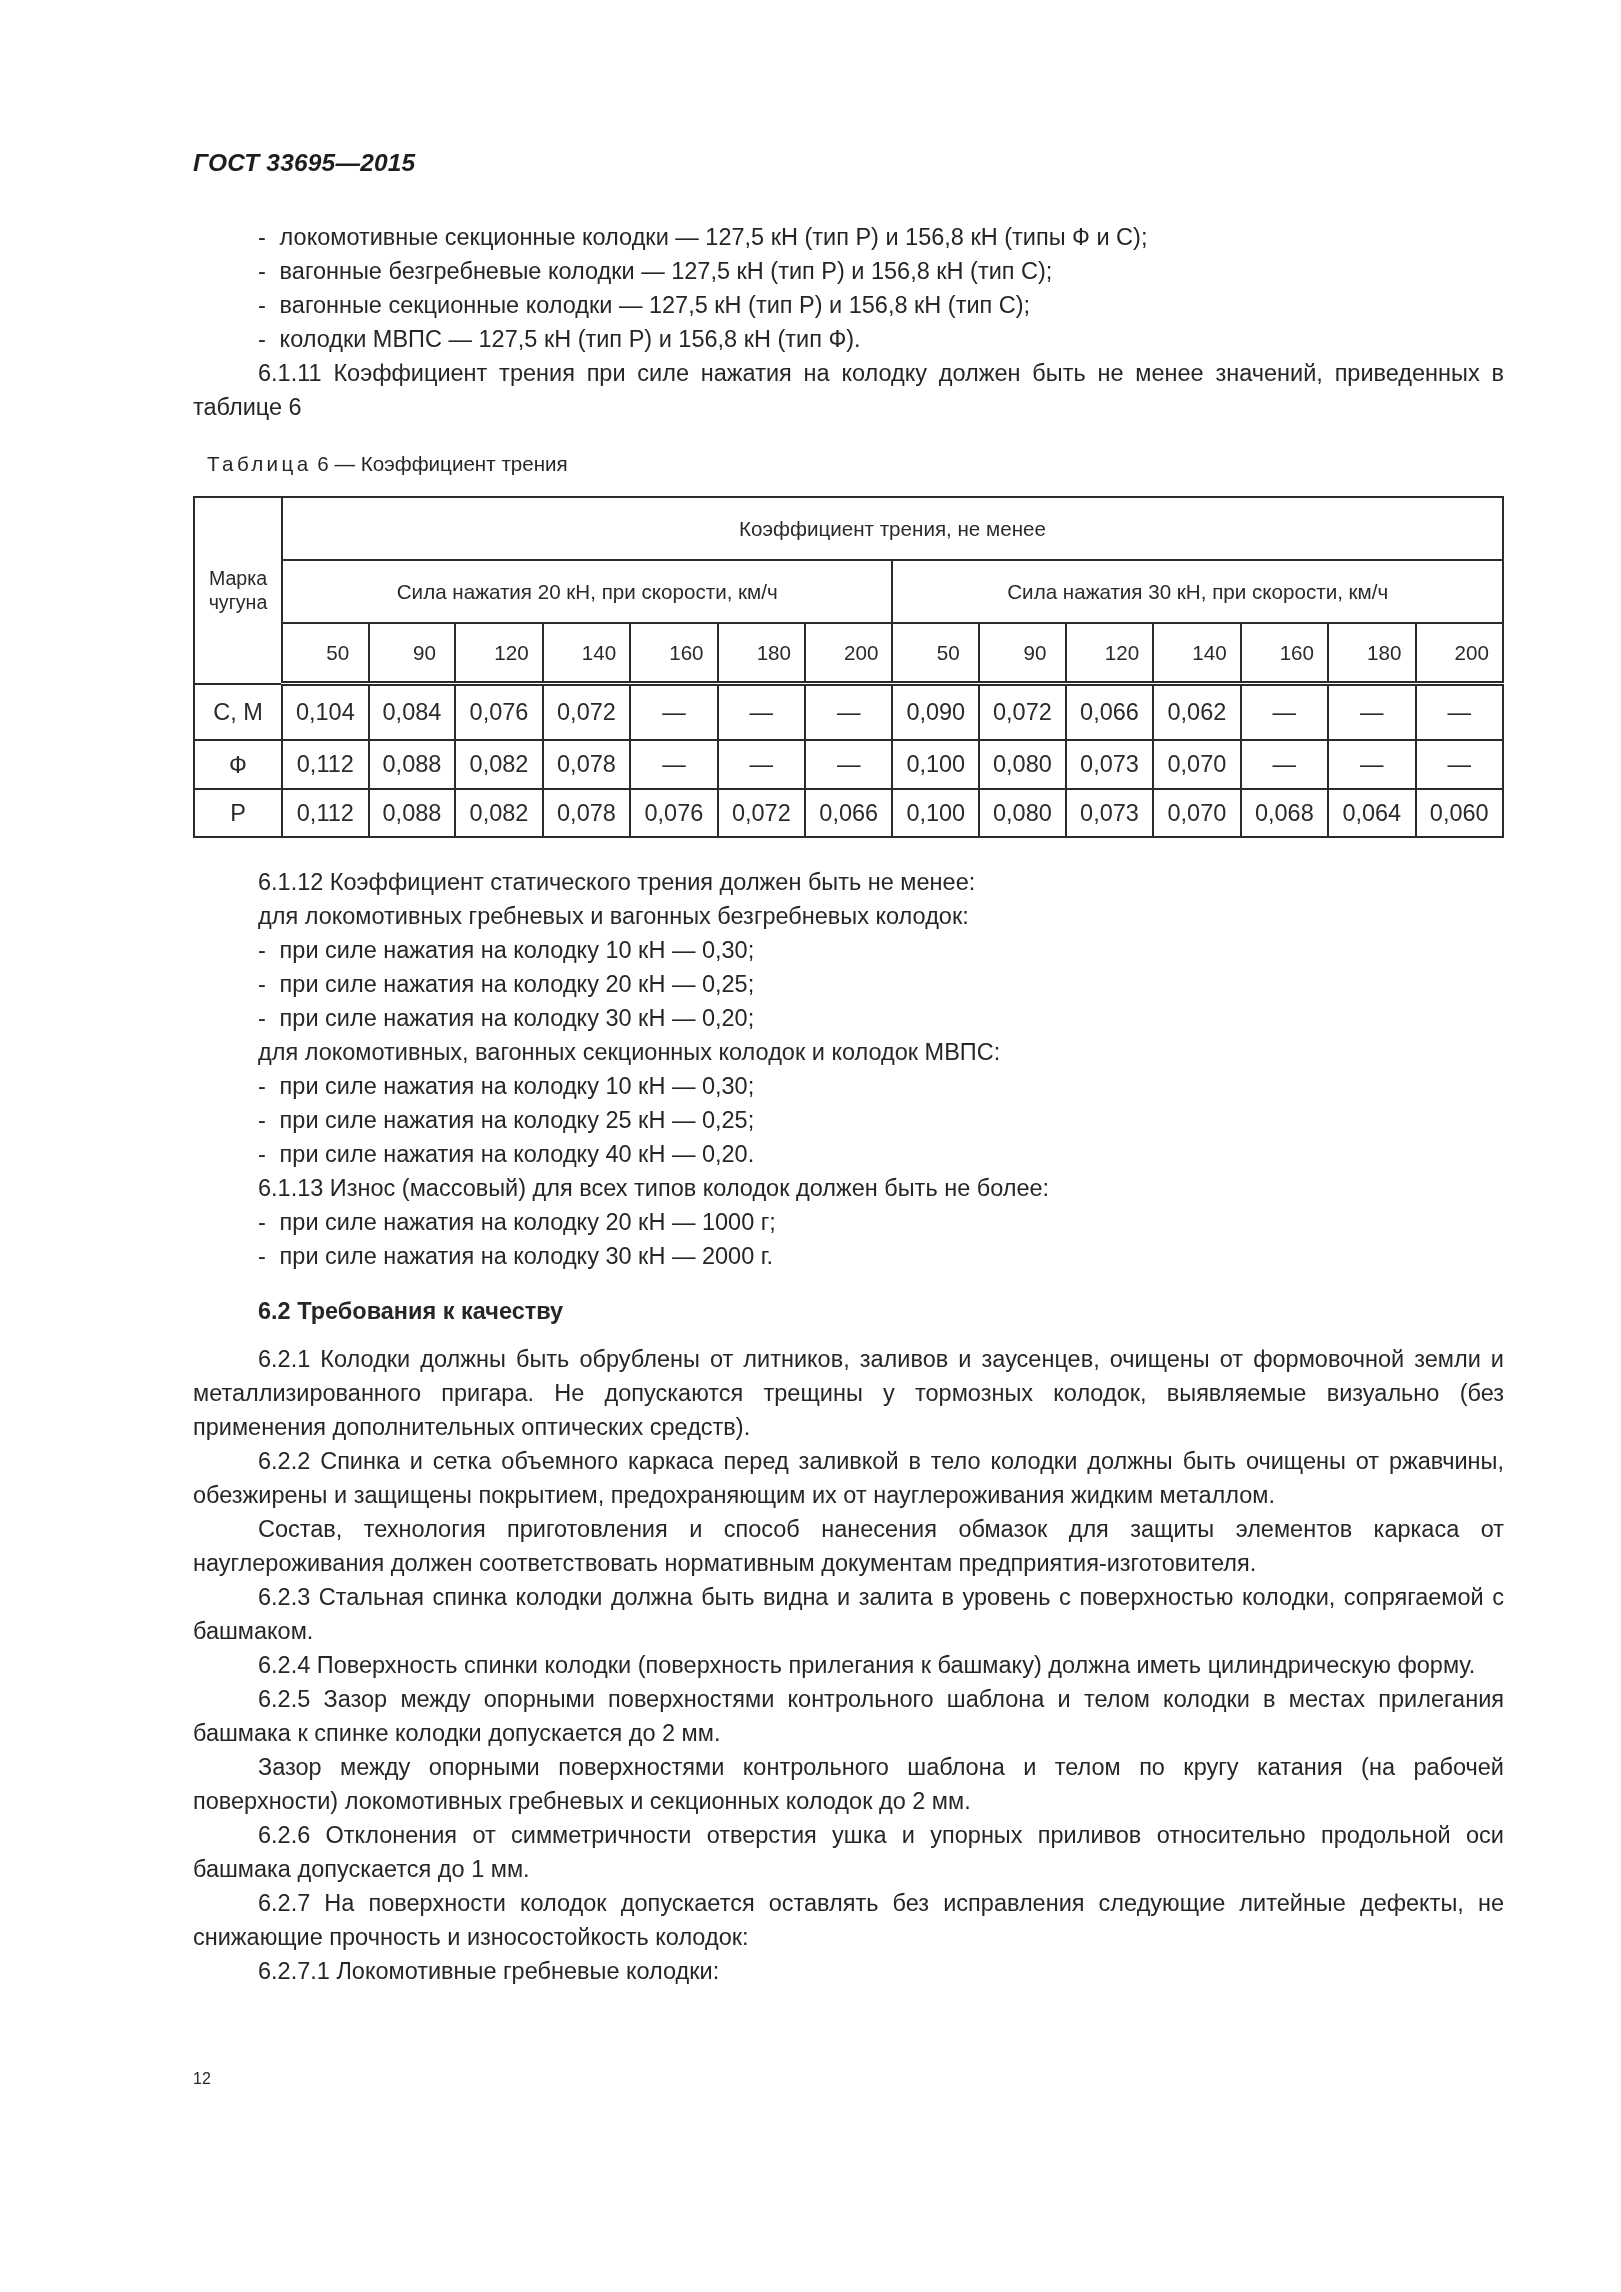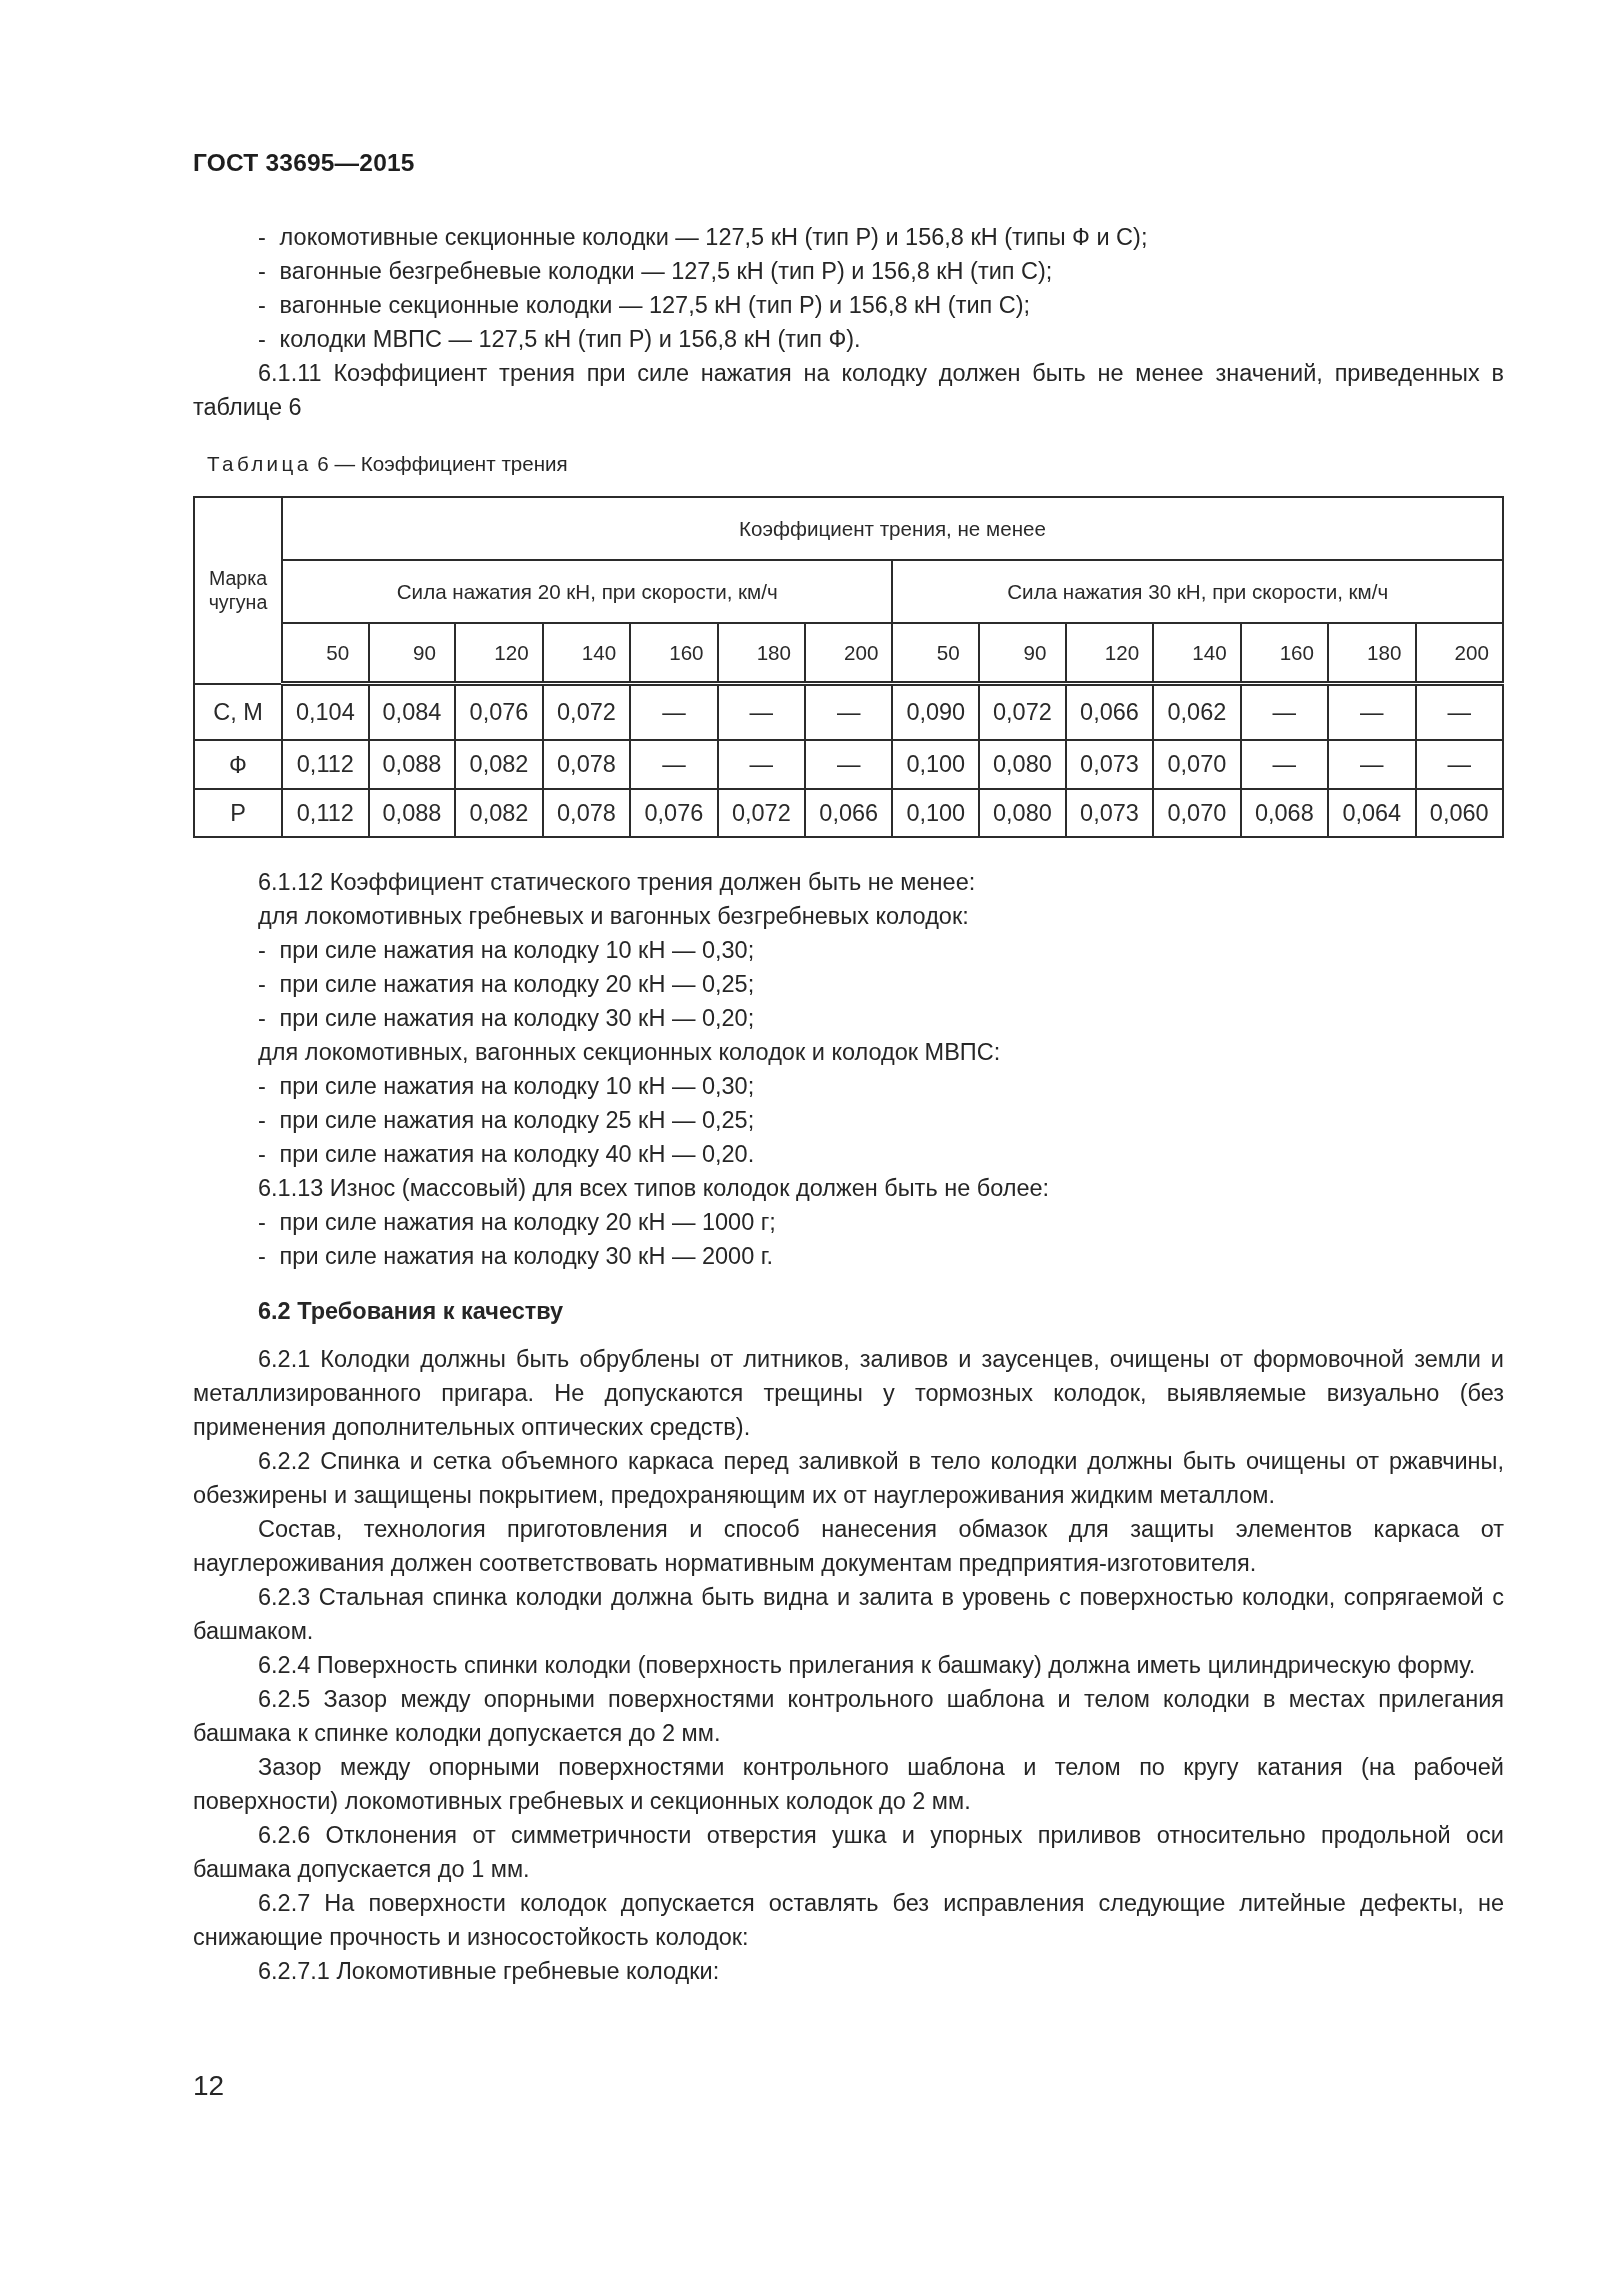--- a/index.html
+++ b/index.html
@@ -1,40 +1,40 @@
 <!DOCTYPE html>
 <html><head>
 <meta charset="utf-8">
 <style>
   html, body { margin: 0; padding: 0; background: #ffffff; }
   body { width: 1621px; height: 2293px; position: relative; overflow: hidden;
          font-family: "Liberation Sans", "DejaVu Sans", sans-serif; color: #262626; }
   .page { position: absolute; left: 0; top: 0; width: 1621px; height: 2293px; }
-  .doc-header { position: absolute; left: 193px; top: 149px; font-size: 24.5px; font-weight: bold; color: #1e1e1e; letter-spacing: 0.2px; }
+  .doc-header { position: absolute; left: 193px; top: 149px; font-size: 24.5px; font-weight: bold; color: #1e1e1e; letter-spacing: 0.2px; font-style: italic; }
   .body-block { position: absolute; left: 193px; width: 1311px; font-size: 23.5px; line-height: 34px; }
   .p { margin: 0; text-align: justify; text-align-last: left; }
   .ind { text-indent: 65px; }
   .li { padding-left: 65px; text-indent: 0; }
   .li .dash { display: inline-block; width: 21.6px; }
   .caption { position: absolute; left: 207px; top: 452px; font-size: 20.6px; }
   .caption .spaced { letter-spacing: 3.4px; }
   table.t6 { position: absolute; left: 193px; top: 496px; width: 1311px; border-collapse: collapse; font-size: 20.6px; color: #2a2a2a; }
   table.t6 td { border: 2px solid #2b2b2b; text-align: center; vertical-align: middle; padding: 0; }
   table.t6 .h1 td { height: 61px; }
   table.t6 .h2 td { height: 61px; }
   table.t6 .h3 td { height: 57px; }
   table.t6 .h3 td { border-bottom: 5.9px double #2b2b2b; padding-left: 25px; }
   table.t6 .r td { font-size: 23.5px; }
   table.t6 .r1 td { height: 53px; border-radius: 10px; }
   table.t6 .r2 td { height: 47px; }
   table.t6 .r3 td { height: 46px; }
   table.t6 td.mark { width: 86px; font-size: 19.6px; line-height: 24px; }
   table.t6 td.mark-val { font-size: 23.5px; }
   .heading { font-weight: bold; }
-  .page-number { position: absolute; left: 193px; top: 2070px; font-size: 28px; }
+  .page-number { position: absolute; left: 193px; top: 2070px; font-size: 16px; }
 </style>
 </head>
 <body>
 
 <div class="page">
 
   <div class="doc-header">ГОСТ 33695—2015</div>
 
   <div class="body-block" style="top:220px;">
     <p class="p li"><span class="dash">-</span><span>локомотивные секционные колодки — 127,5 кН (тип Р) и 156,8 кН (типы Ф и С);</span></p>

